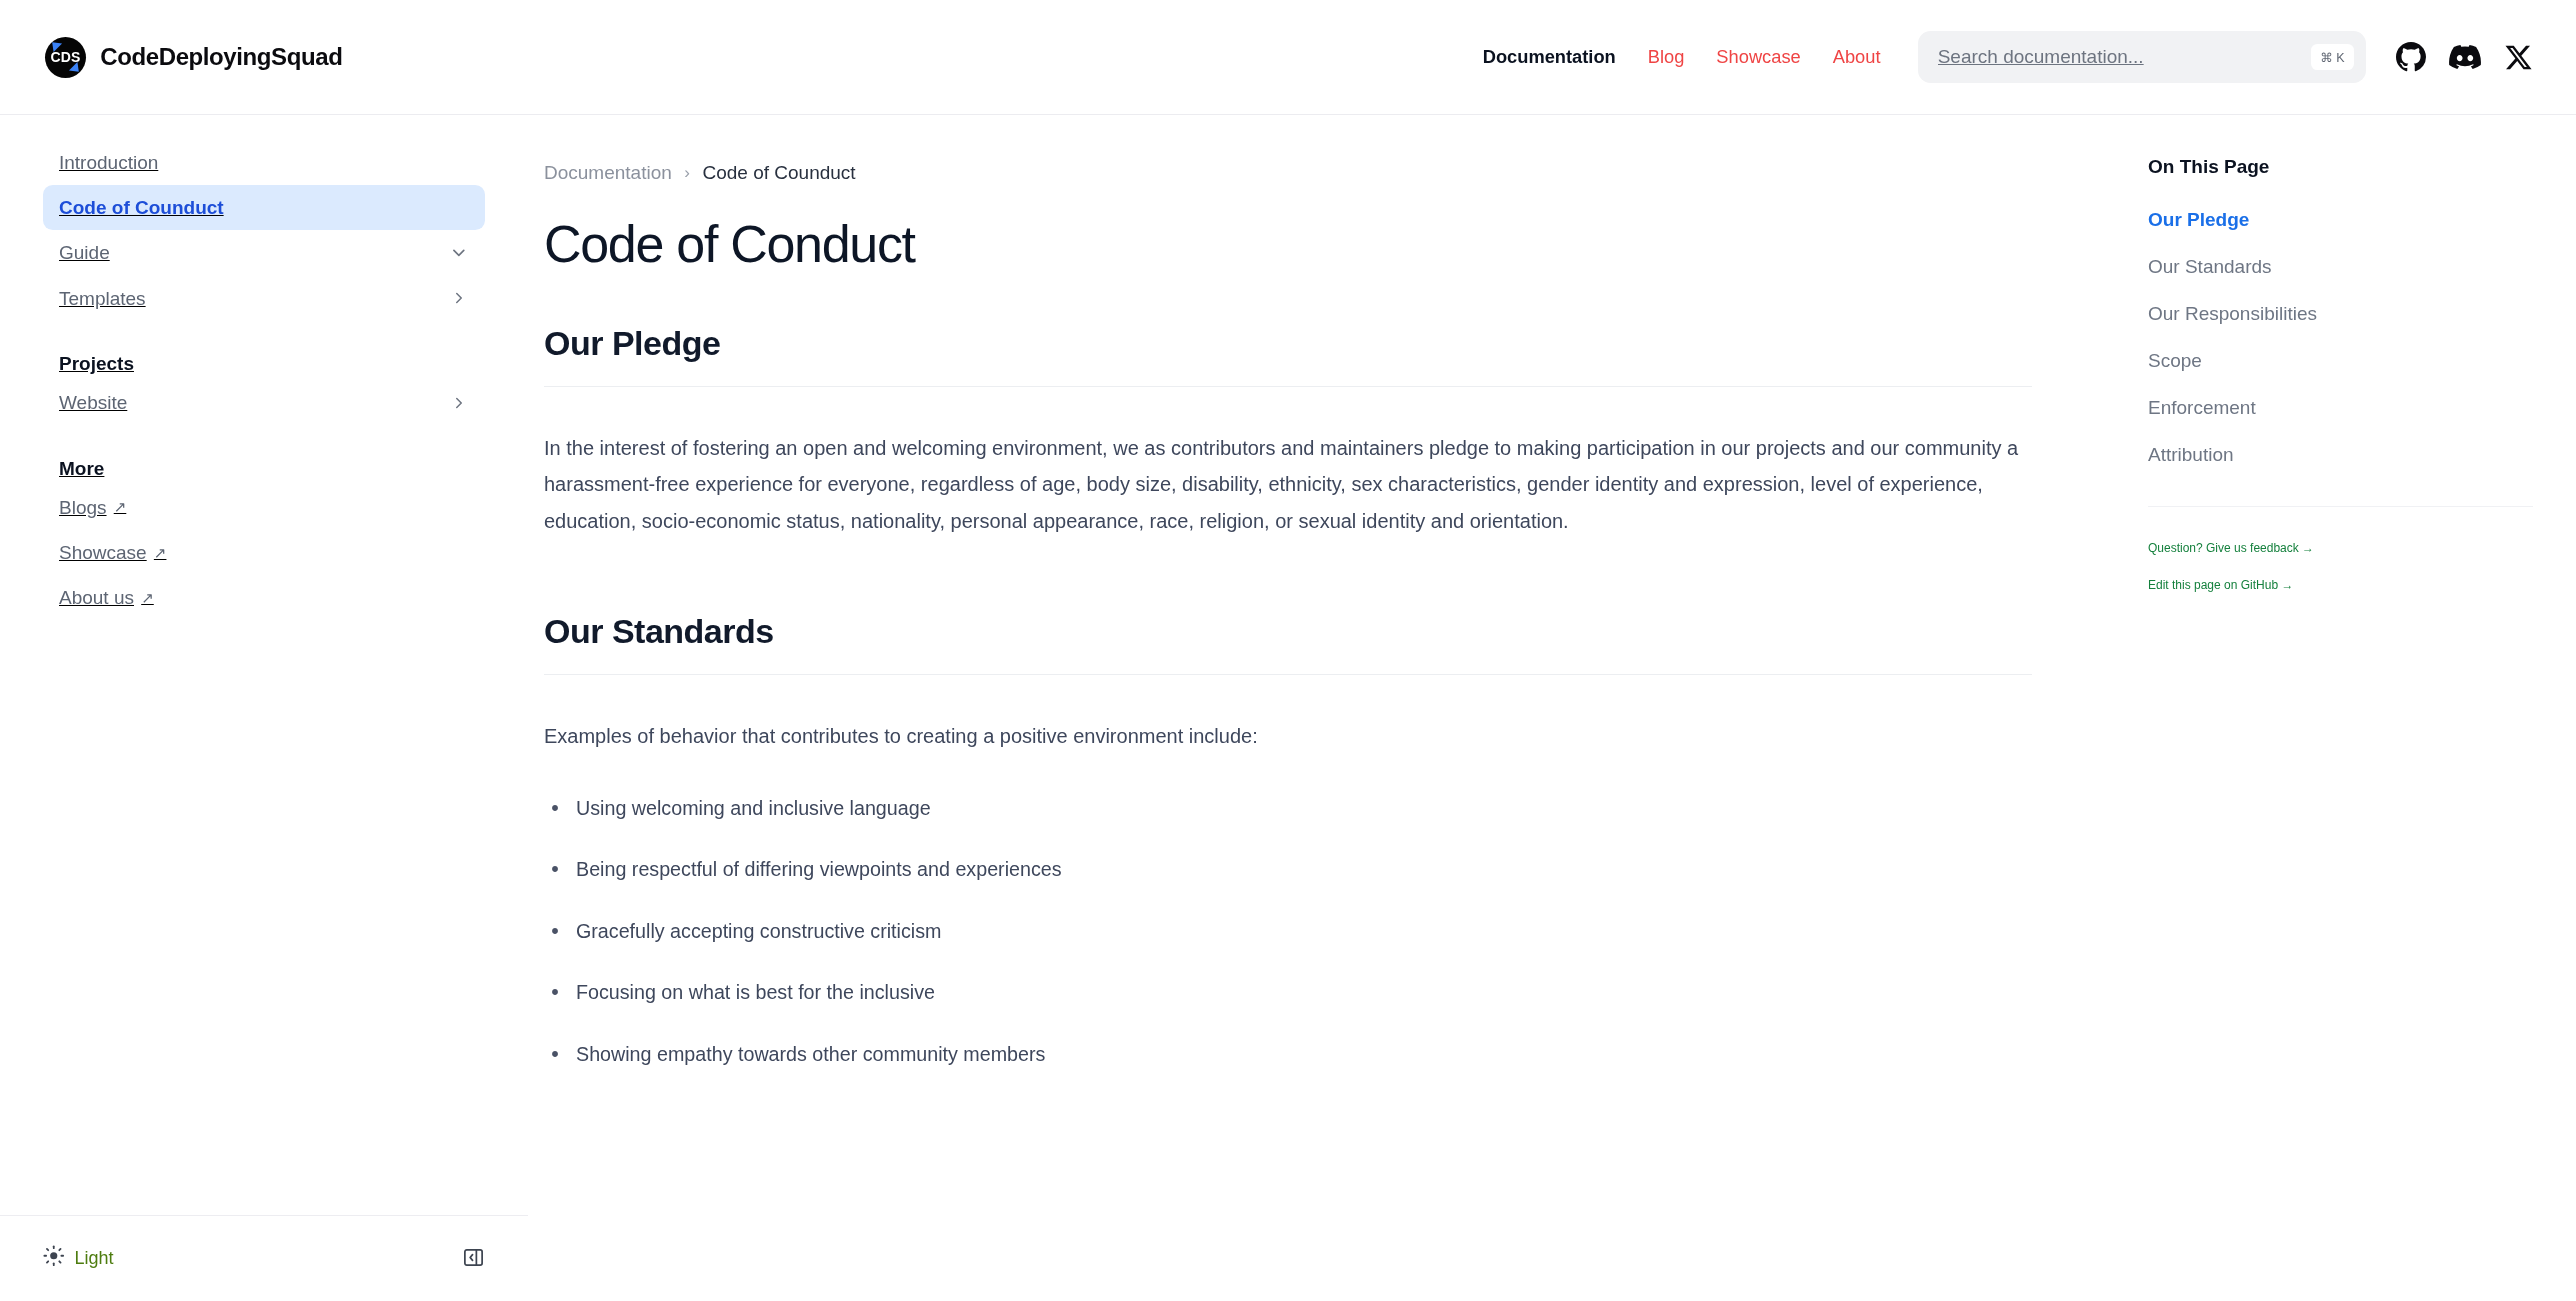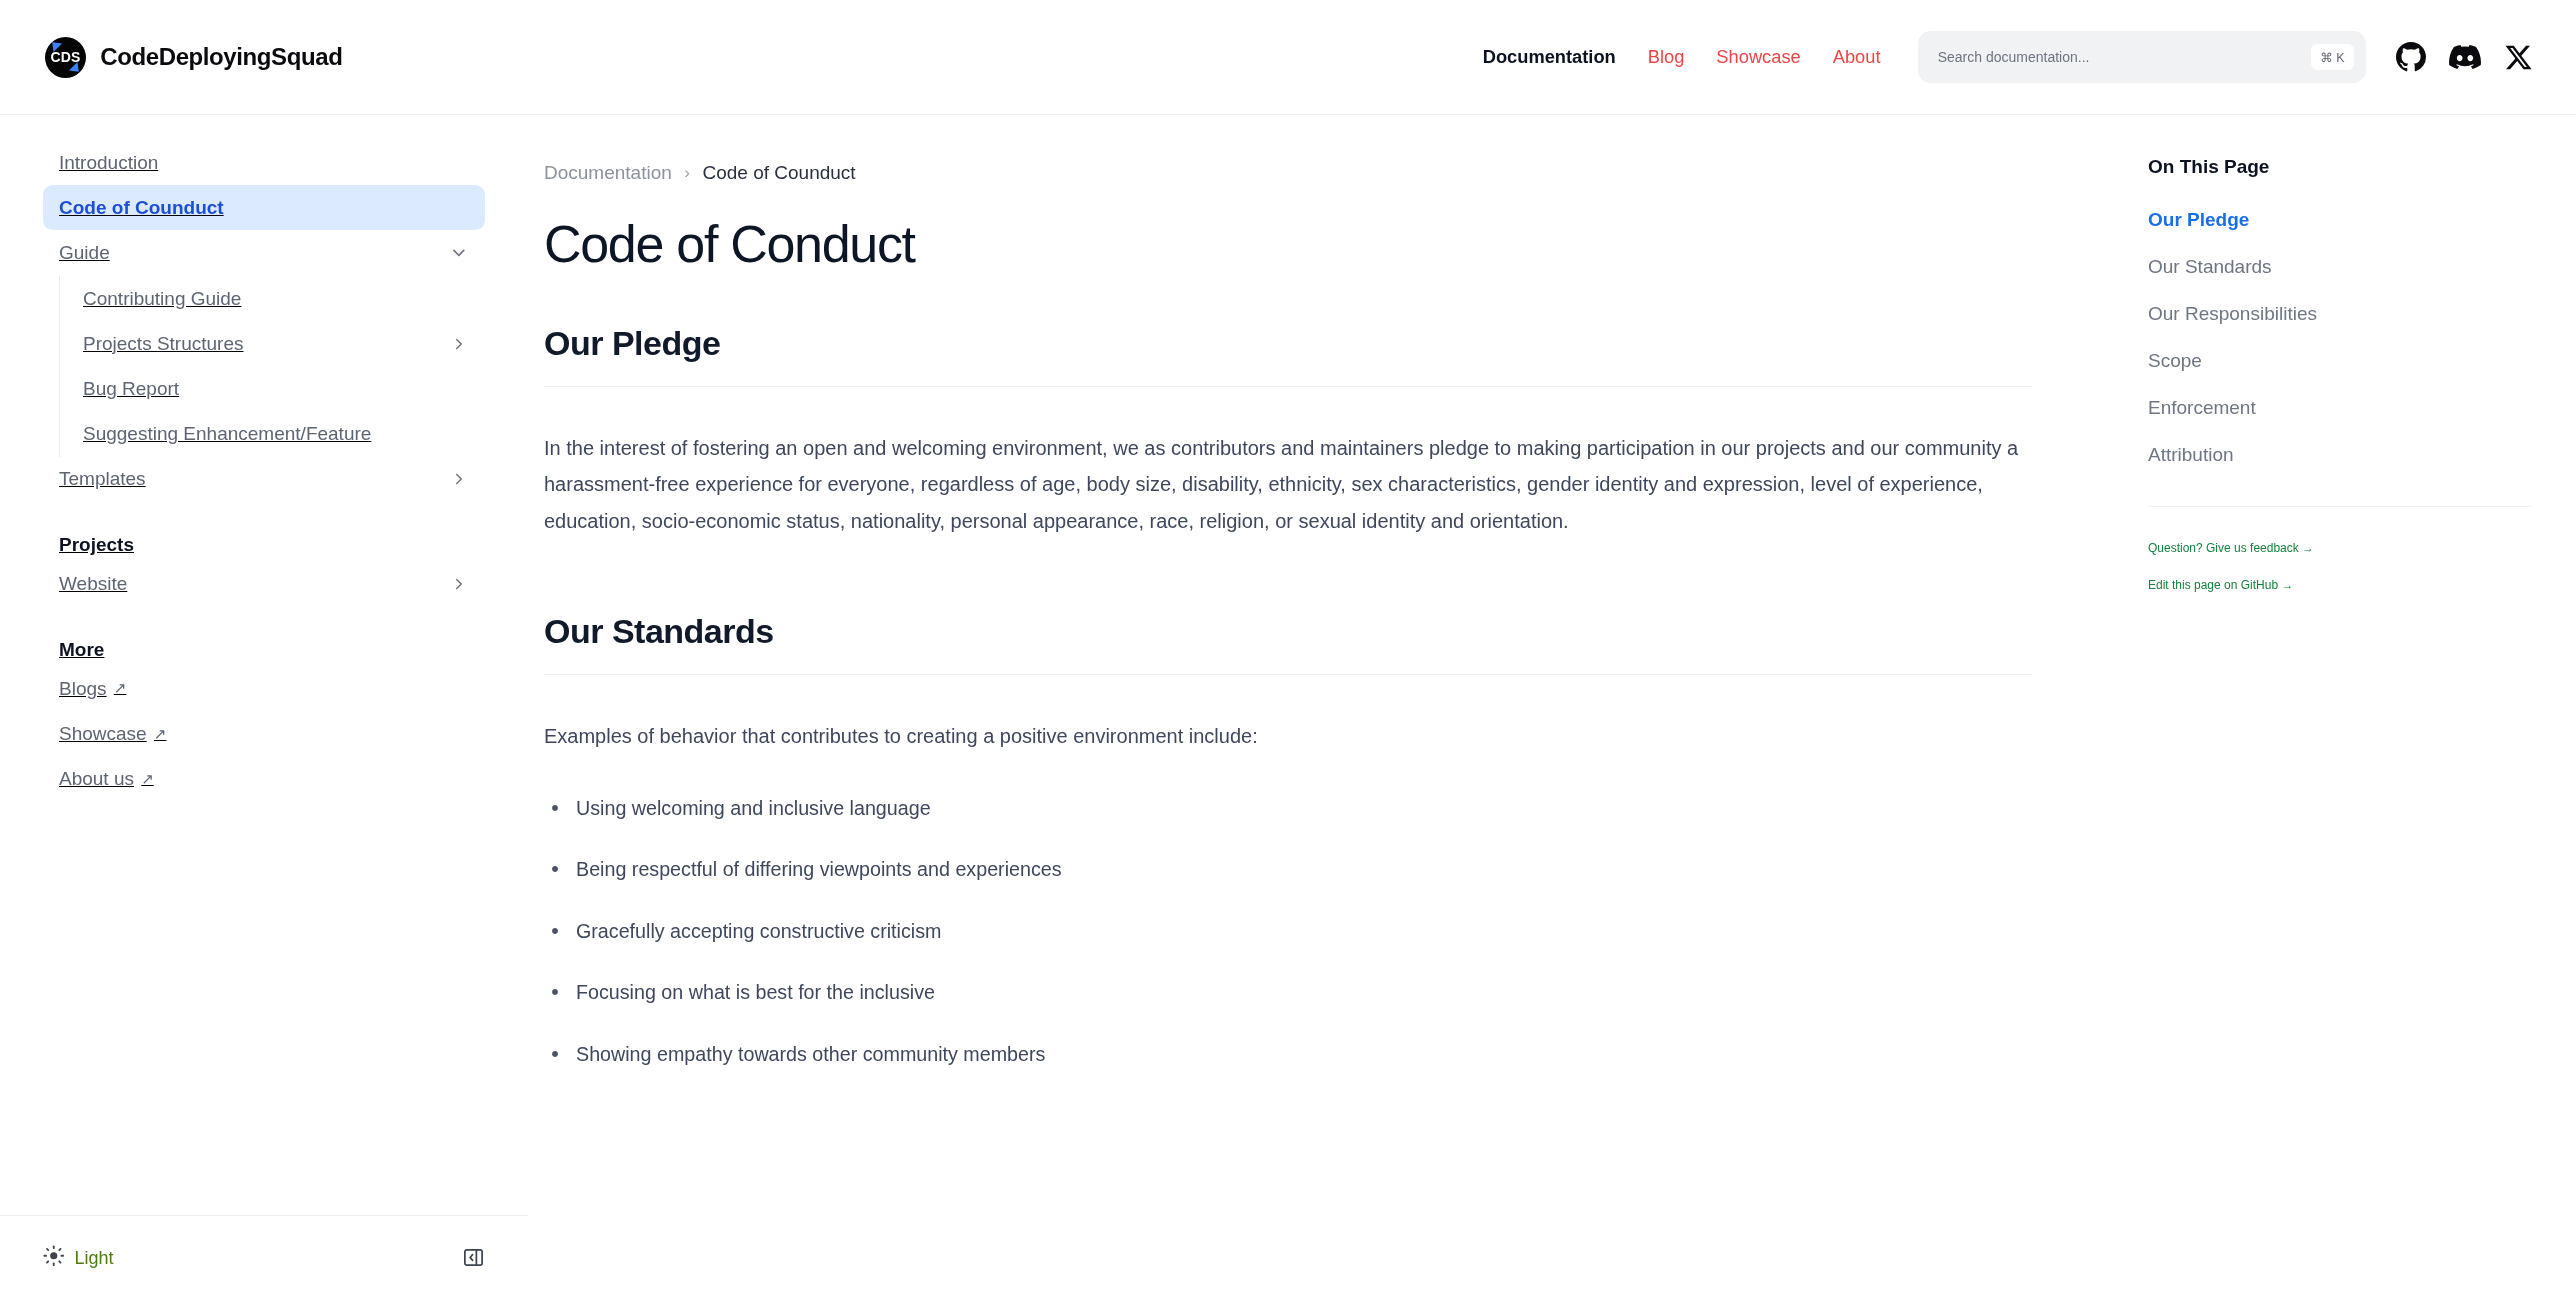--- a/index.html
+++ b/index.html
@@ -69,22 +69,22 @@
   .nav-link.active { color: #0b1220; font-weight: 700; }
 
   .searchbox {
     width: 448px; height: 52px;
     background: #f1f2f4; border-radius: 12.5px;
     display: flex; align-items: center;
     margin-left: 21.5px; padding: 0 12.5px 0 19.7px;
     cursor: text;
   }
   .search-placeholder {
-    font-size: 14px; color: #6d7480; flex: 1;
-    white-space: nowrap; overflow: hidden;
+    font-size: 19px; color: #6d7480; flex: 1;
+    white-space: nowrap; overflow: hidden; text-decoration: underline;
   }
   .kbd {
     background: #ffffff; border-radius: 6.3px;
     font-size: 12.5px; color: #5f6672;
     padding: 5.4px 9px; white-space: nowrap;
   }
 
   .social { display: flex; align-items: center; gap: 23px; margin-left: 30px; }
   .social svg { display: block; cursor: pointer; }
 
@@ -279,39 +279,20 @@
 
     <div class="snav-item">
       <span class="label">Guide</span>
       <span class="chev">
         <svg width="19.7" height="19.7" viewBox="0 0 24 24" fill="none" stroke="currentColor" stroke-width="2" stroke-linecap="round" stroke-linejoin="round">
             <polyline points="6 9 12 15 18 9"></polyline>
           </svg>
       </span>
     </div>
 
-    <div class="snav-group-children">
-      <div class="snav-item">
-        <span class="label">Contributing Guide</span>
-      </div>
-      <div class="snav-item">
-        <span class="label">Projects Structures</span>
-        <span class="chev">
-          <svg width="18" height="18" viewBox="0 0 24 24" fill="none" stroke="currentColor" stroke-width="2" stroke-linecap="round" stroke-linejoin="round">
-              <polyline points="9 6 15 12 9 18"></polyline>
-            </svg>
-        </span>
-      </div>
-      <div class="snav-item">
-        <span class="label">Bug Report</span>
-      </div>
-      <div class="snav-item">
-        <span class="label">Suggesting Enhancement/Feature</span>
-      </div>
-    </div>
 
     <div class="snav-item">
       <span class="label">Templates</span>
       <span class="chev">
         <svg width="18" height="18" viewBox="0 0 24 24" fill="none" stroke="currentColor" stroke-width="2" stroke-linecap="round" stroke-linejoin="round">
             <polyline points="9 6 15 12 9 18"></polyline>
           </svg>
       </span>
     </div>
 

